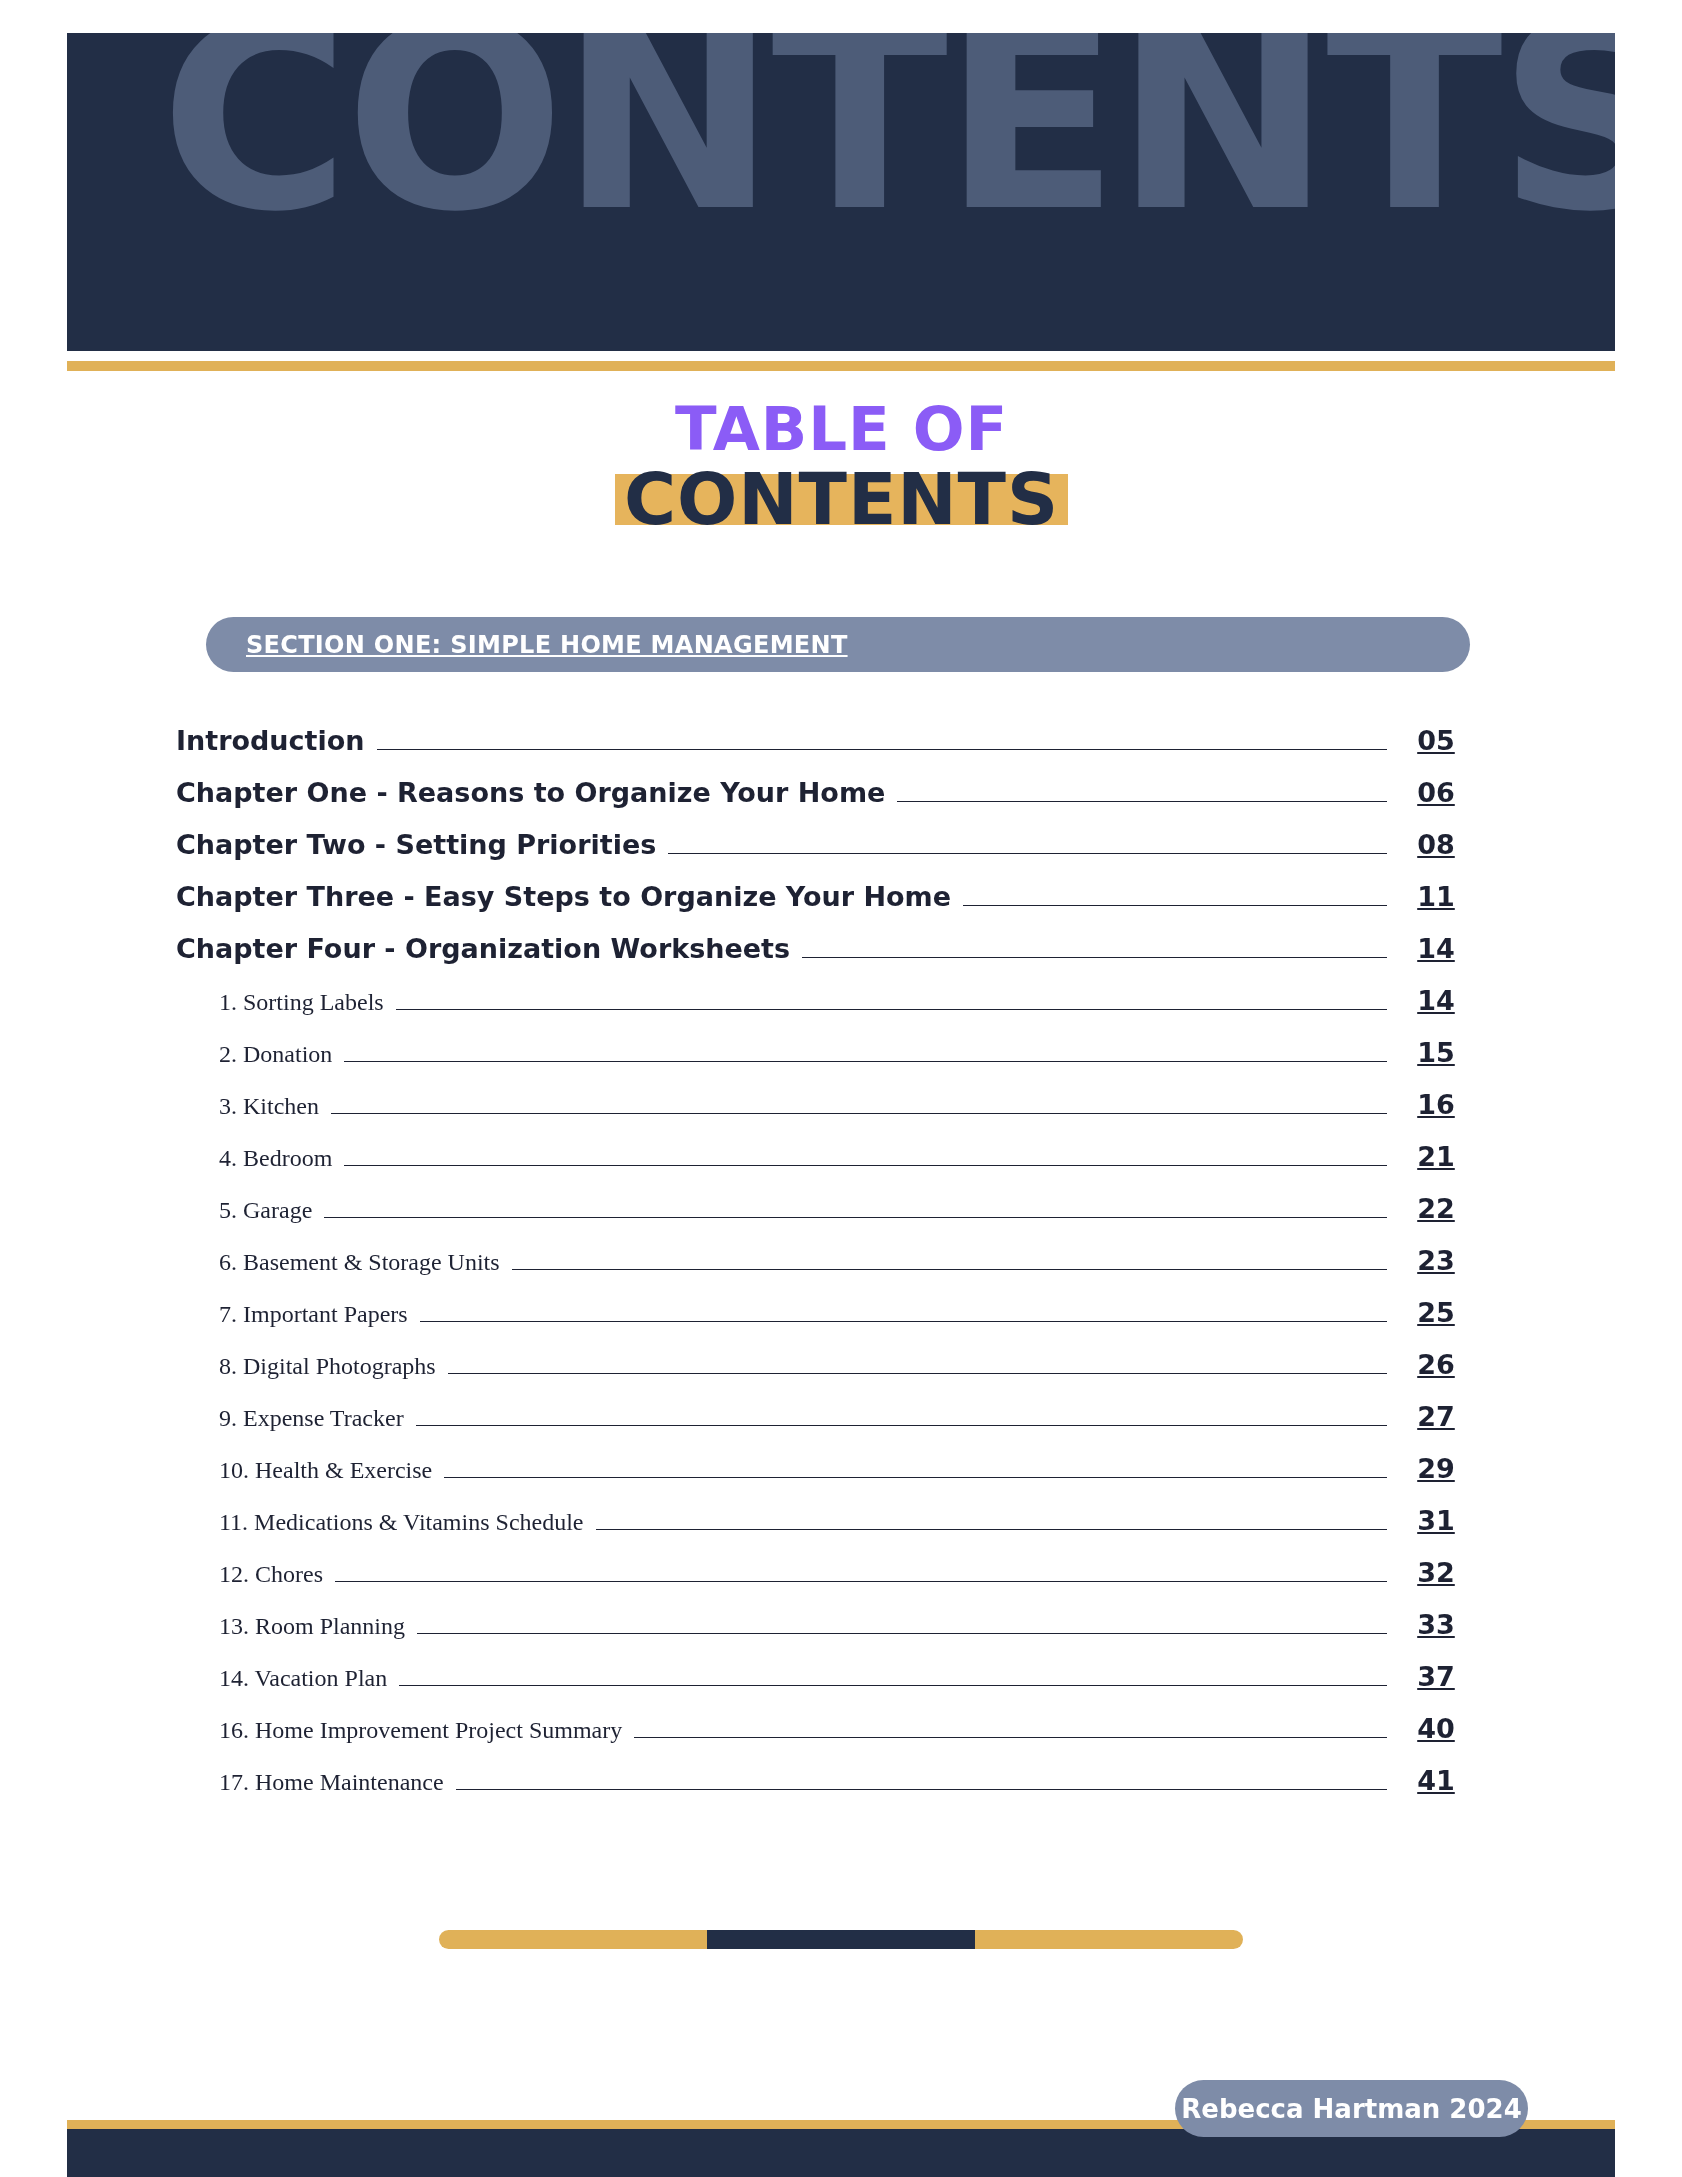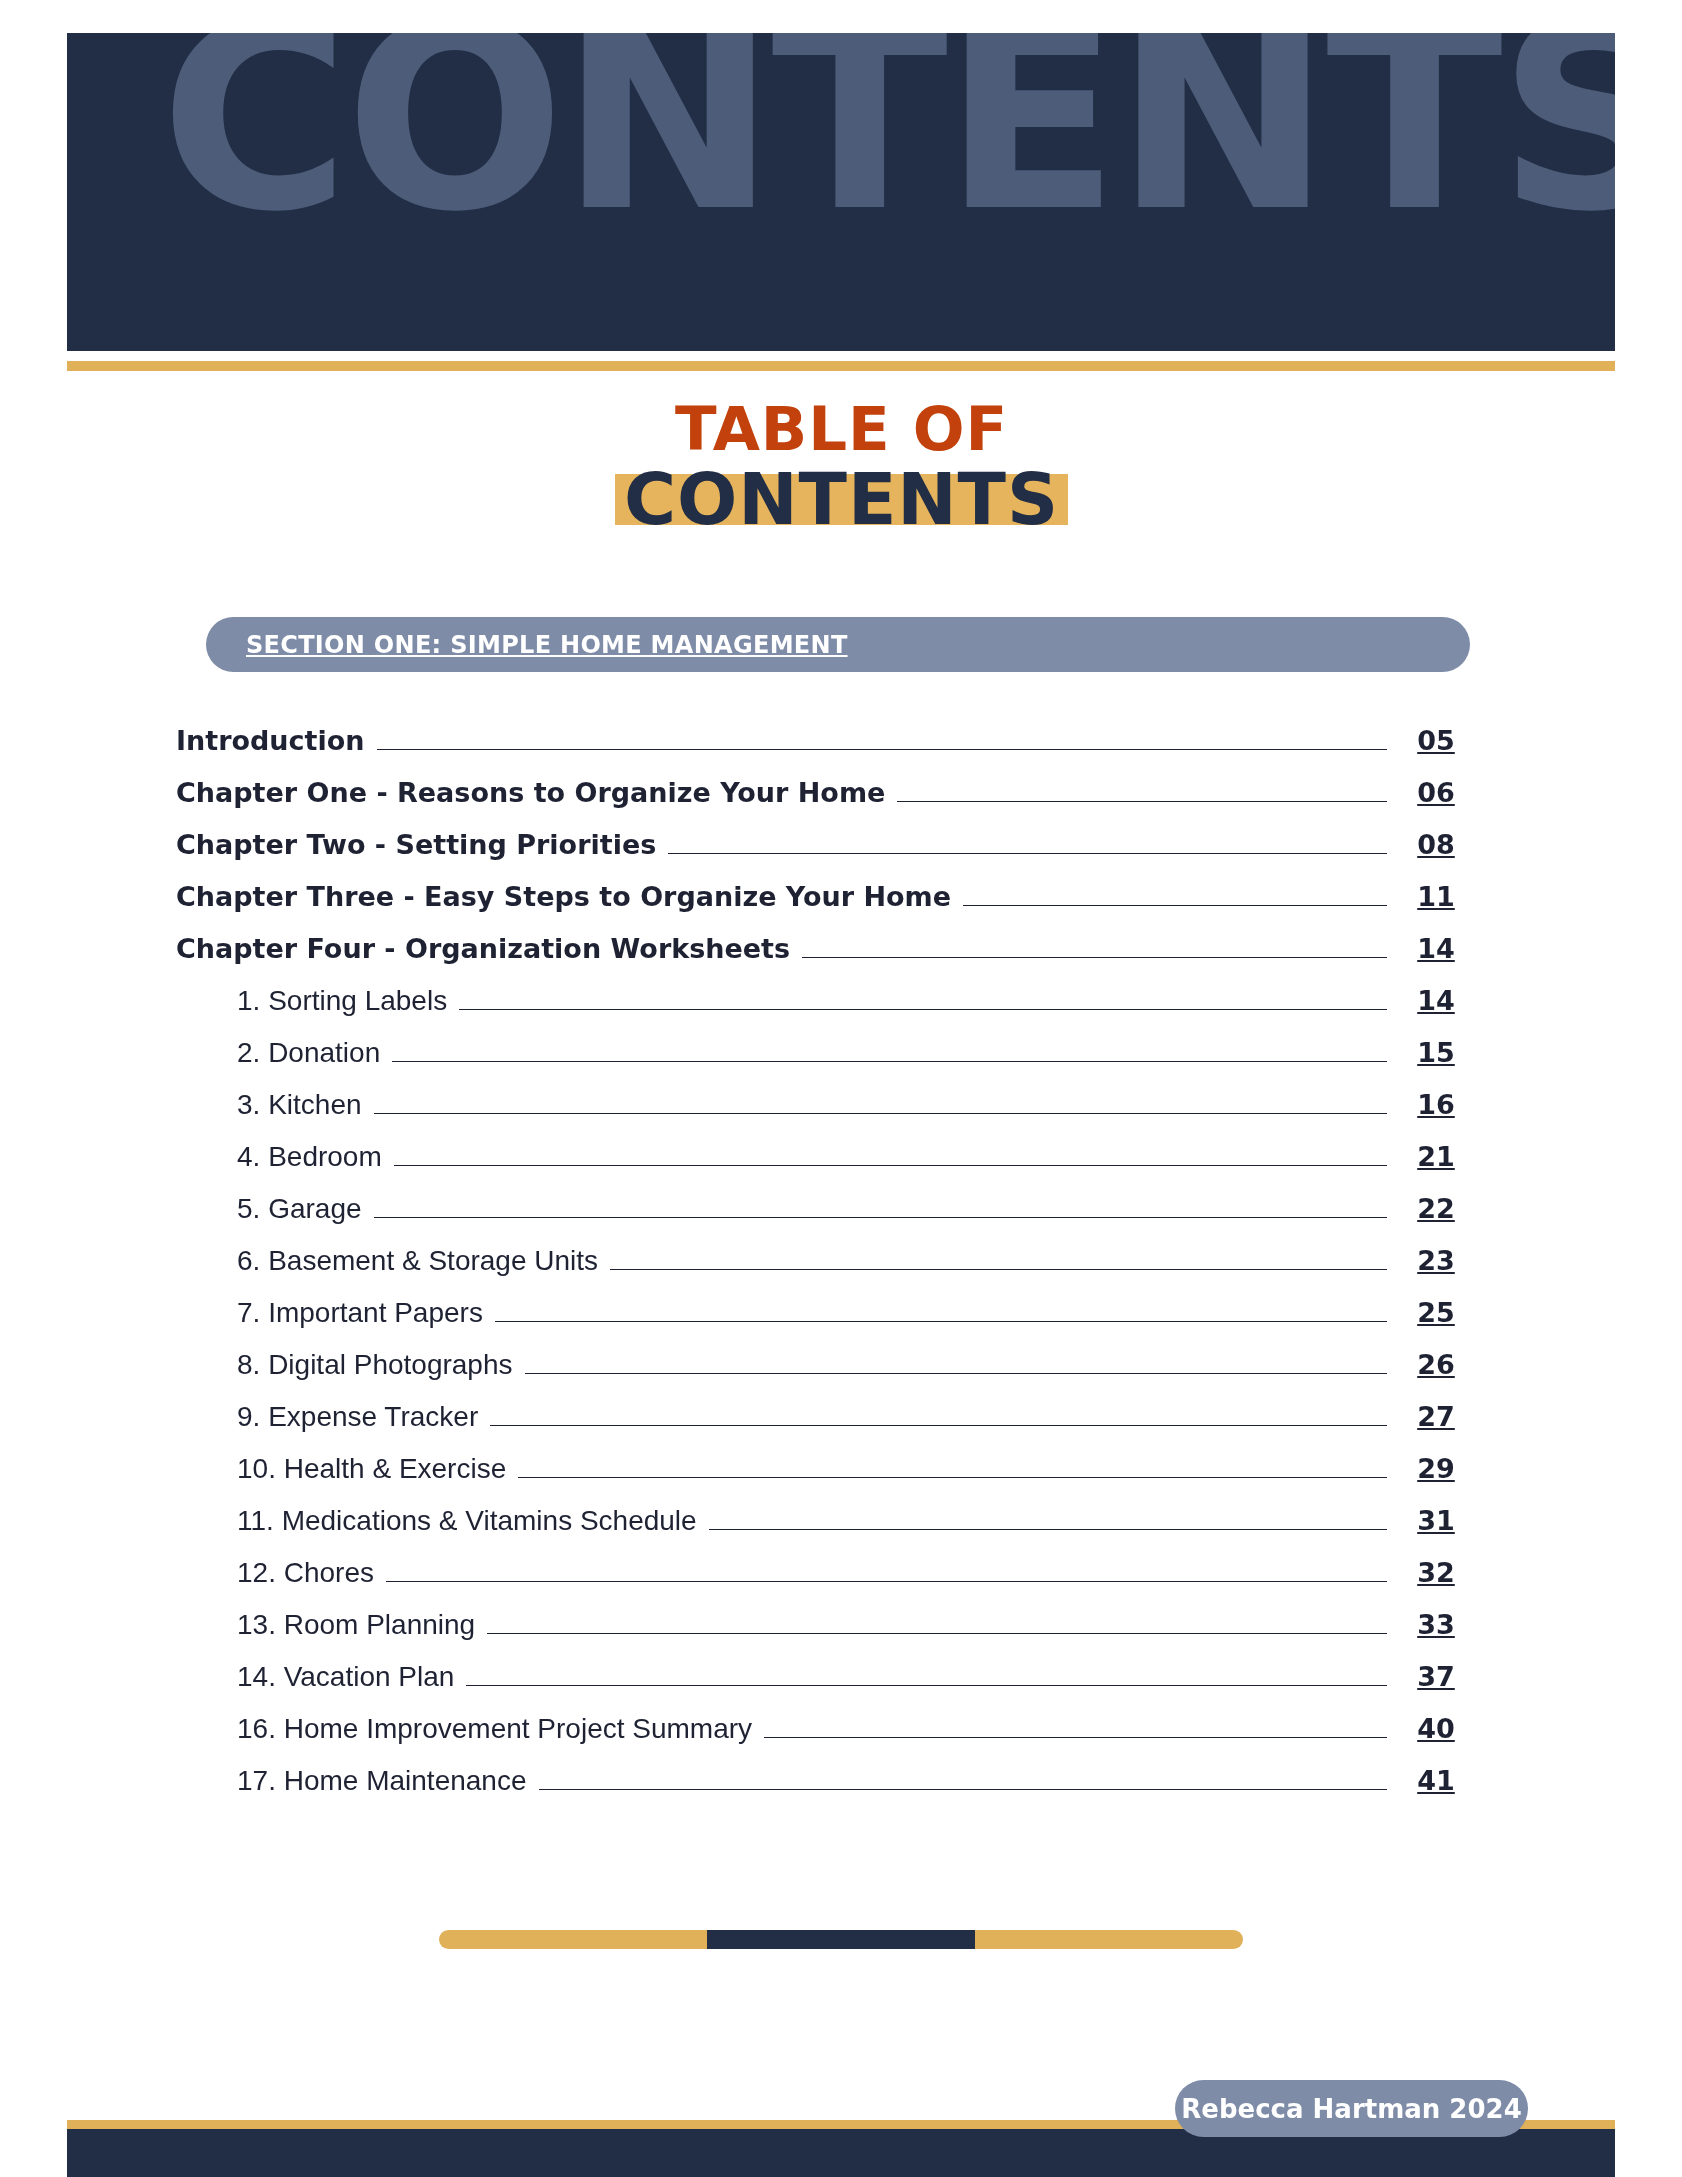--- a/index.html
+++ b/index.html
@@ -58,21 +58,21 @@
     position: absolute;
     left: 0;
     top: 398px;
     width: 1683px;
     text-align: center;
   }
   .title-line1 {
     font-family: "DejaVu Sans", sans-serif;
     font-weight: bold;
     font-size: 61px;
-    color: #c2410c;
+    color: #8b5cf6;
     letter-spacing: 0.9px;
     line-height: 1.02;
   }
   .title-line2-holder {
     margin-top: 3.5px;
     line-height: 1;
   }
   .title-line2 {
     display: inline-block;
     font-family: "DejaVu Sans", sans-serif;
@@ -124,24 +124,23 @@
   .toc-label {
     color: #1e2233;
     white-space: nowrap;
   }
   .level1 .toc-label {
     font-family: "DejaVu Sans", sans-serif;
     font-weight: bold;
     font-size: 27px;
   }
   .level2 .toc-label {
-    font-family: Liberation Sans, sans-serif;
+    font-family: Liberation Serif, serif;
     font-weight: normal;
-    font-size: 28px;
-    margin-left: 18px;
+    font-size: 24px;
   }
   .toc-leader {
     flex: 1 1 auto;
     height: 0.9px;
     background: #1e2233;
     margin: 0 12px 7.8px 12px;
     min-width: 17.3px;
   }
   .toc-page {
     width: 74px;

